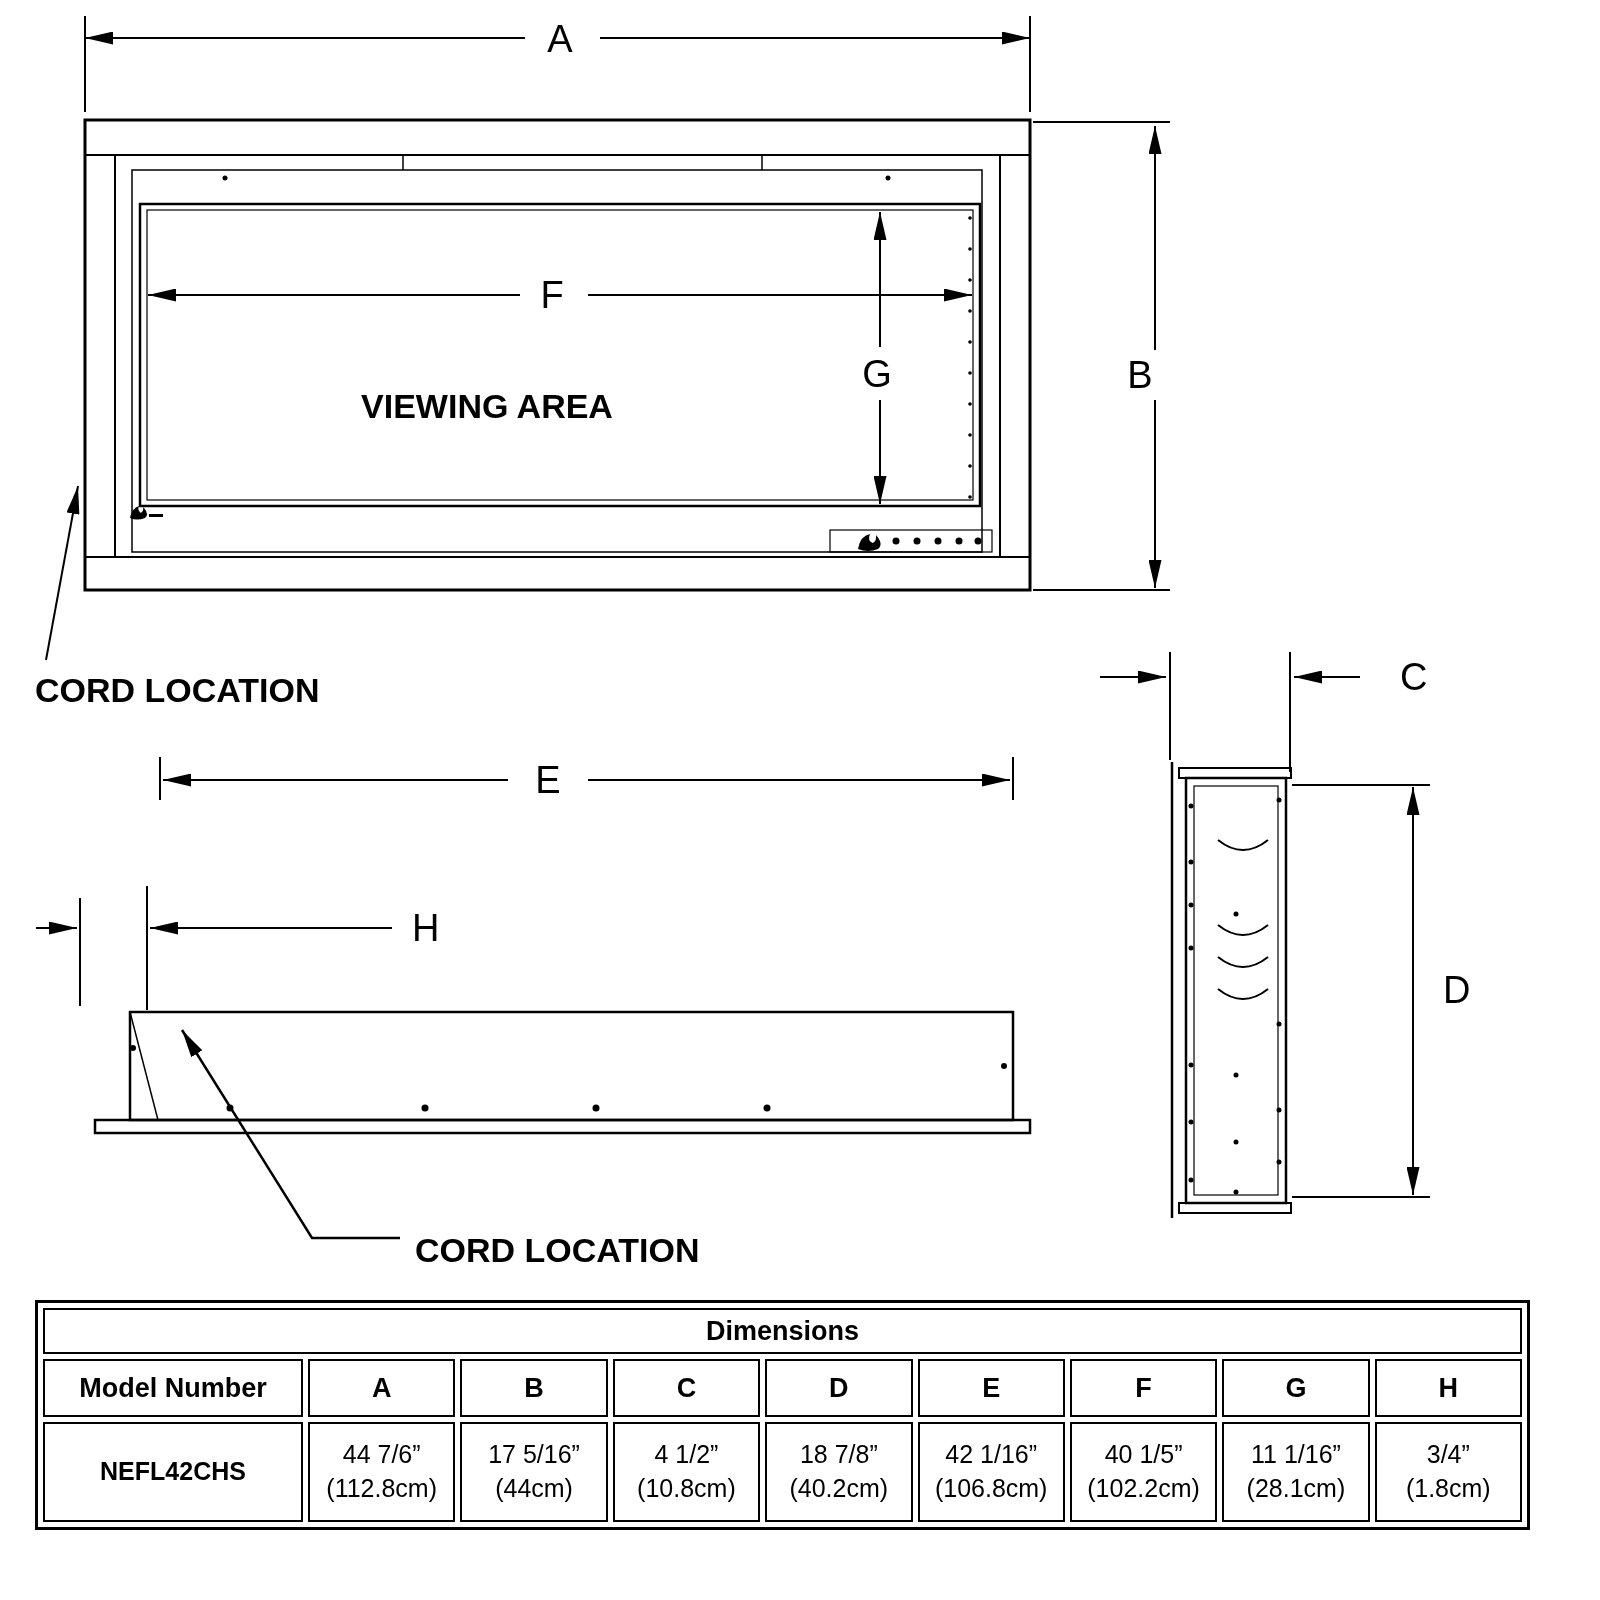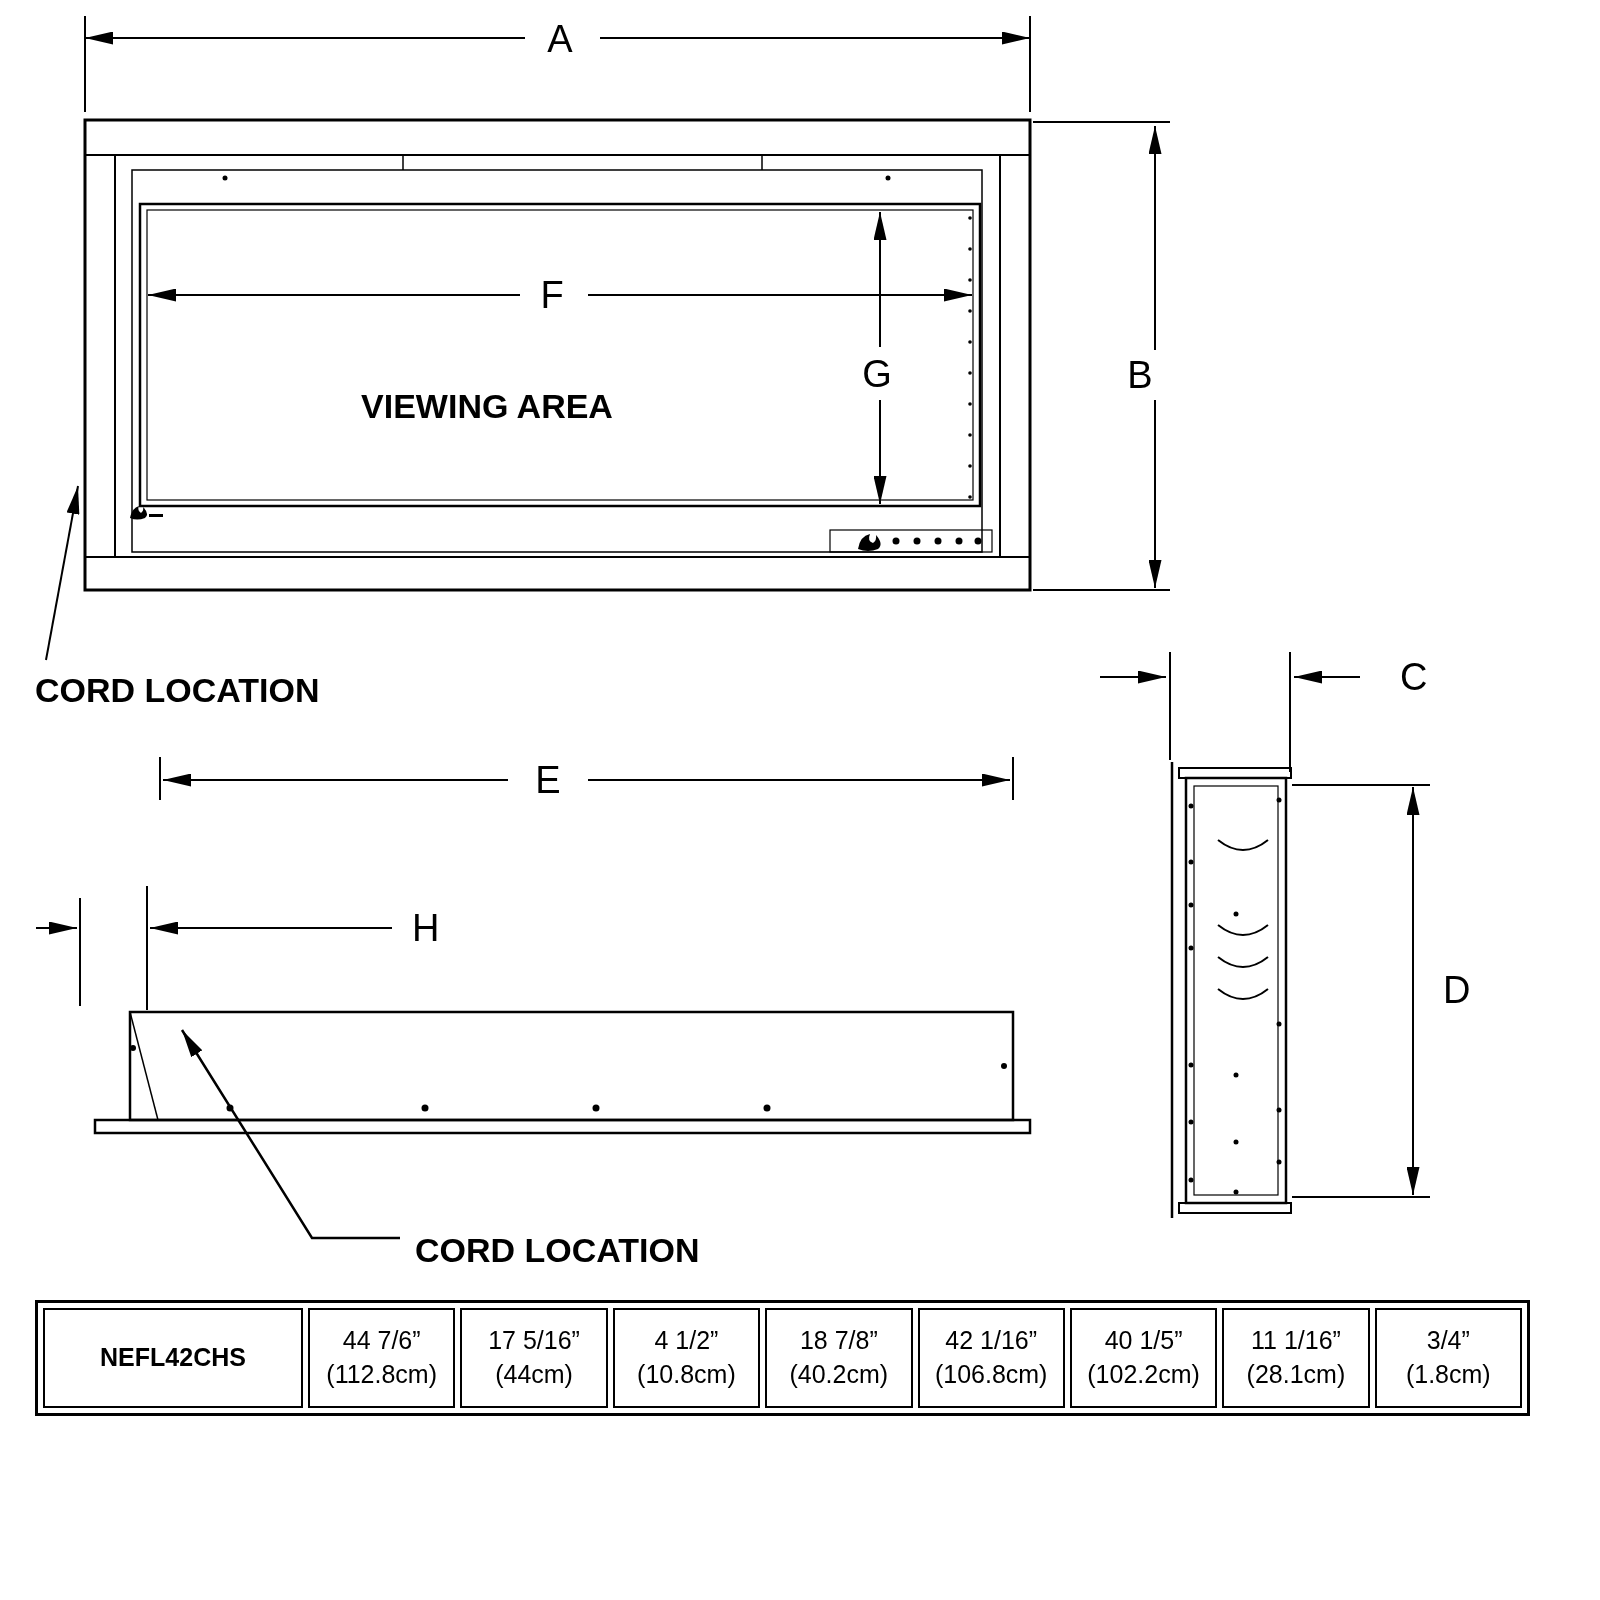--- a/index.html
+++ b/index.html
@@ -199,20 +199,34 @@
       <col>
         <col>
         <col>
         <col>
         <col>
         <col>
         <col>
         <col>
     </colgroup>
     <tbody>
+        <tr>
+      <th class="title-cell" colspan="9">Dimensions</th>
+    </tr>
+    <tr>
+      <th class="col-cell">Model Number</th>
+      <th class="col-cell">A</th>
+      <th class="col-cell">B</th>
+      <th class="col-cell">C</th>
+      <th class="col-cell">D</th>
+      <th class="col-cell">E</th>
+      <th class="col-cell">F</th>
+      <th class="col-cell">G</th>
+      <th class="col-cell">H</th>
+    </tr>
     <tr>
       <td class="val-cell model-cell">NEFL42CHS</td>
       <td class="val-cell">
         <div>44 7/6”</div>
         <div>(112.8cm)</div>
       </td>
       <td class="val-cell">
         <div>17 5/16”</div>
         <div>(44cm)</div>
       </td>

